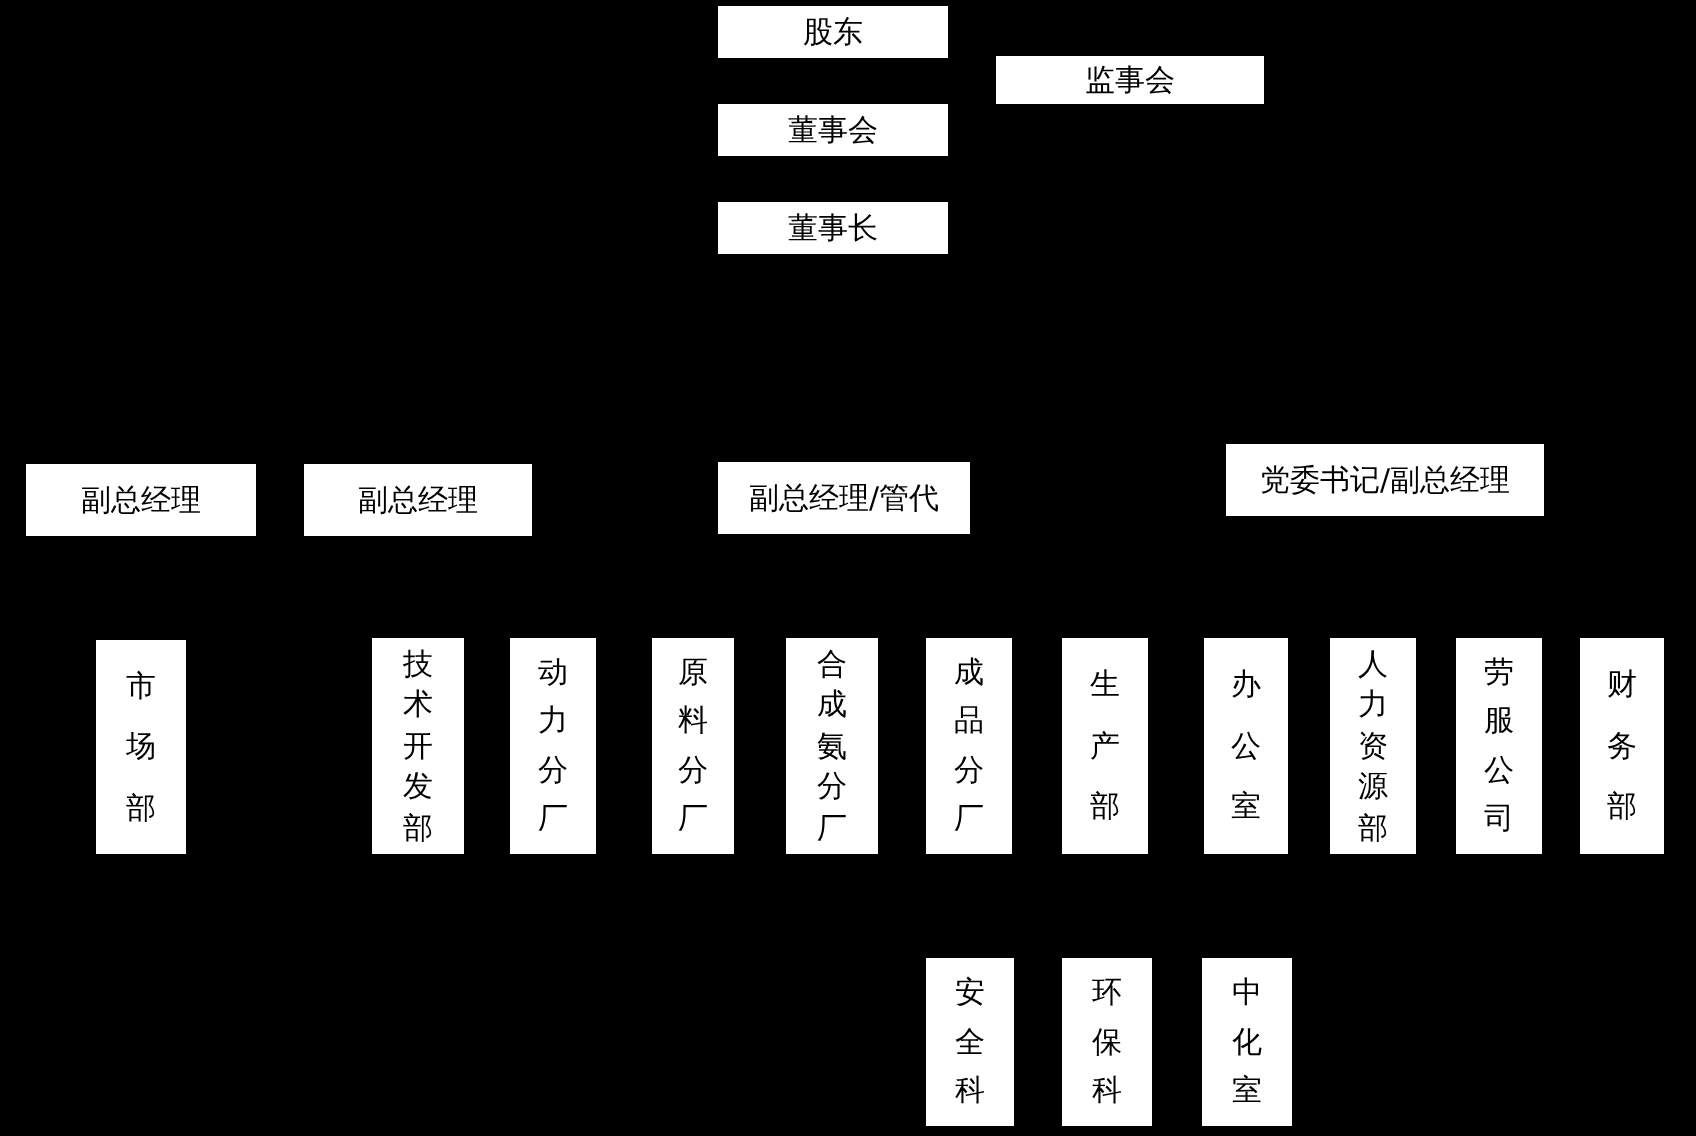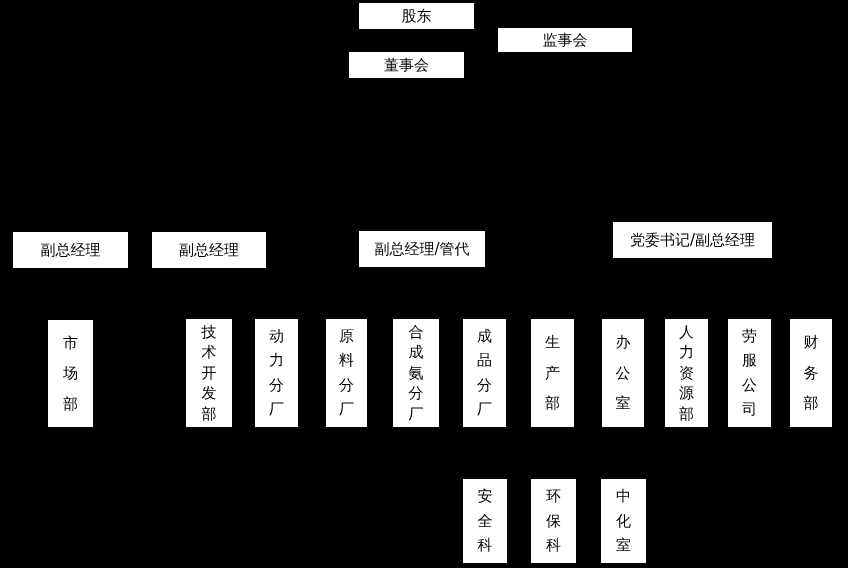--- a/index.html
+++ b/index.html
@@ -78,22 +78,25 @@
   <div class="line v" style="left:485px;top:449px;height:29px"></div>
   <div class="line v" style="left:553px;top:449px;height:29px"></div>
   <div class="line v" style="left:623px;top:449px;height:29px"></div>
 
   <div class="box" style="left:358px;top:2px;width:117px;height:28px">
     <span>股东</span>
   </div>
   <div class="box" style="left:497px;top:27px;width:136px;height:26px">
     <span>监事会</span>
   </div>
-  <div class="box" style="left:348px;top:51px;width:117px;height:28px">
+  <div class="box" style="left:358px;top:51px;width:117px;height:28px">
     <span>董事会</span>
+  </div>
+  <div class="box" style="left:358px;top:100px;width:117px;height:28px">
+    <span>董事长</span>
   </div>
 
   <div class="box" style="left:12px;top:231px;width:117px;height:38px">
     <span>副总经理</span>
   </div>
   <div class="box" style="left:151px;top:231px;width:116px;height:38px">
     <span>副总经理</span>
   </div>
   <div class="box" style="left:358px;top:230px;width:128px;height:38px">
     <span>副总经理/管代</span>

